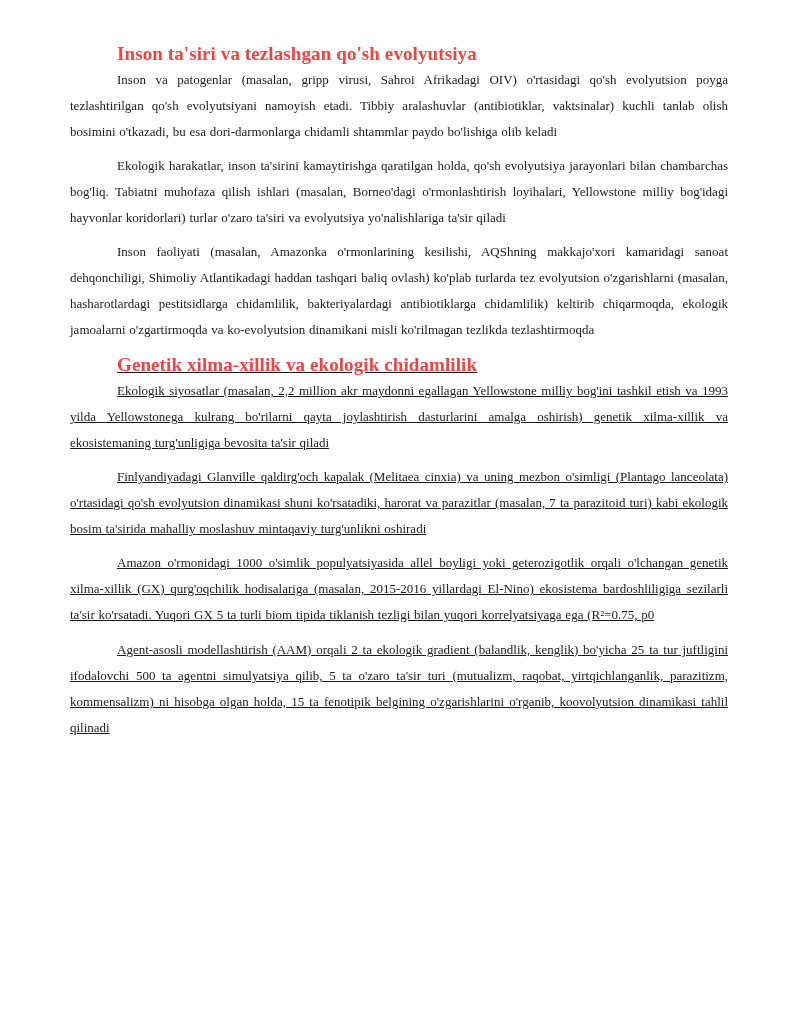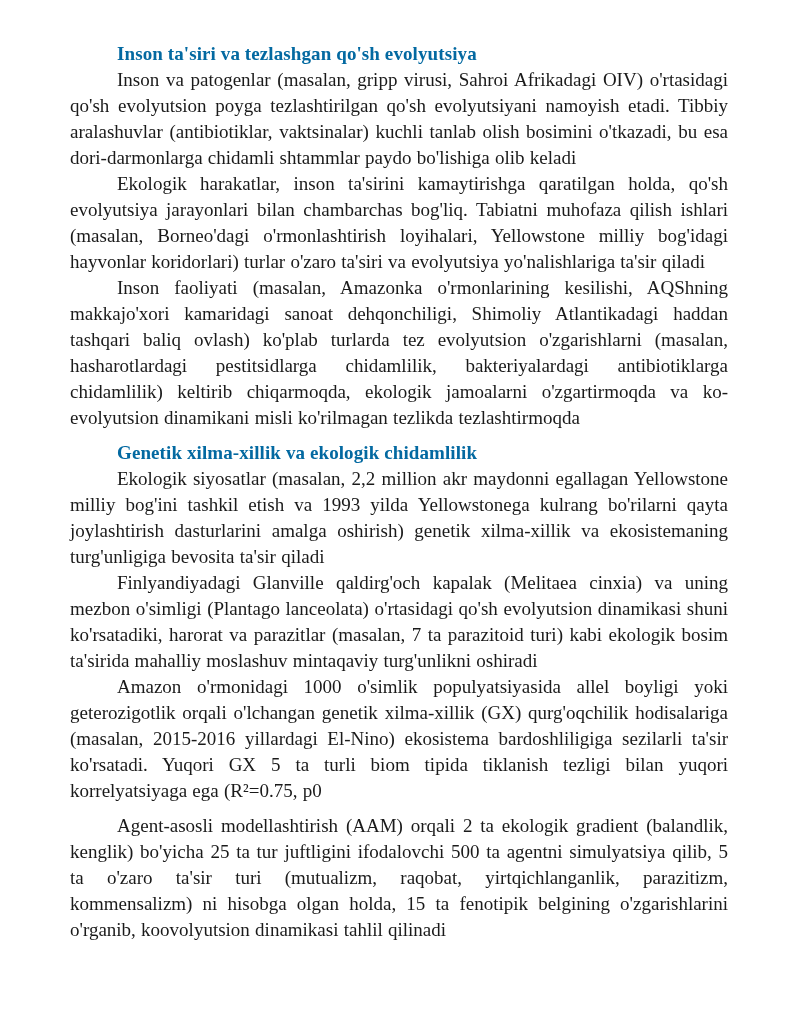--- a/index.html
+++ b/index.html
@@ -15,40 +15,40 @@
   .page {
     box-sizing: border-box;
     width: 800px;
     min-height: 1035px;
     background: #ffffff;
     padding: 41px 72px 40px 70px;
     font-family: "Liberation Serif", "DejaVu Serif", serif;
     color: #1a1a1a;
   }
   .doc-section { margin: 0; }
-  .doc-section + .doc-section { margin-top: 9px; }
+  .doc-section + .doc-section { margin-top: 9px; text-decoration: underline; }
   h2.section-heading {
     font-size: 19px;
     line-height: 26px;
     font-weight: bold;
     margin: 0 0 0 47px;
     padding: 0;
-    color: #0369a1;
+    color: #ef4444;
     letter-spacing: 0.1px;
   }
   p.doc-paragraph {
-    font-size: 19px;
+    font-size: 13px;
     line-height: 26px;
     text-align: justify;
     text-indent: 47px;
     margin: 0;
     padding: 0;
     word-spacing: 0.5px;
   }
-  p.doc-paragraph + p.doc-paragraph { }
+  p.doc-paragraph + p.doc-paragraph { margin-top: 8px; }
 </style>
 </head>
 <body>
 
 <div class="page">
   <div id="doc-content">
       <div class="doc-section">
         <h2 class="section-heading">Inson ta'siri va tezlashgan qo'sh evolyutsiya</h2>
         <p class="doc-paragraph">Inson va patogenlar (masalan, gripp virusi, Sahroi Afrikadagi OIV) o'rtasidagi qo'sh evolyutsion poyga tezlashtirilgan qo'sh evolyutsiyani namoyish etadi. Tibbiy aralashuvlar (antibiotiklar, vaktsinalar) kuchli tanlab olish bosimini o'tkazadi, bu esa dori-darmonlarga chidamli shtammlar paydo bo'lishiga olib keladi</p>
         <p class="doc-paragraph">Ekologik harakatlar, inson ta'sirini kamaytirishga qaratilgan holda, qo'sh evolyutsiya jarayonlari bilan chambarchas bog'liq.  Tabiatni muhofaza qilish ishlari (masalan, Borneo'dagi o'rmonlashtirish loyihalari, Yellowstone milliy bog'idagi hayvonlar koridorlari) turlar o'zaro ta'siri va evolyutsiya yo'nalishlariga ta'sir qiladi</p>

